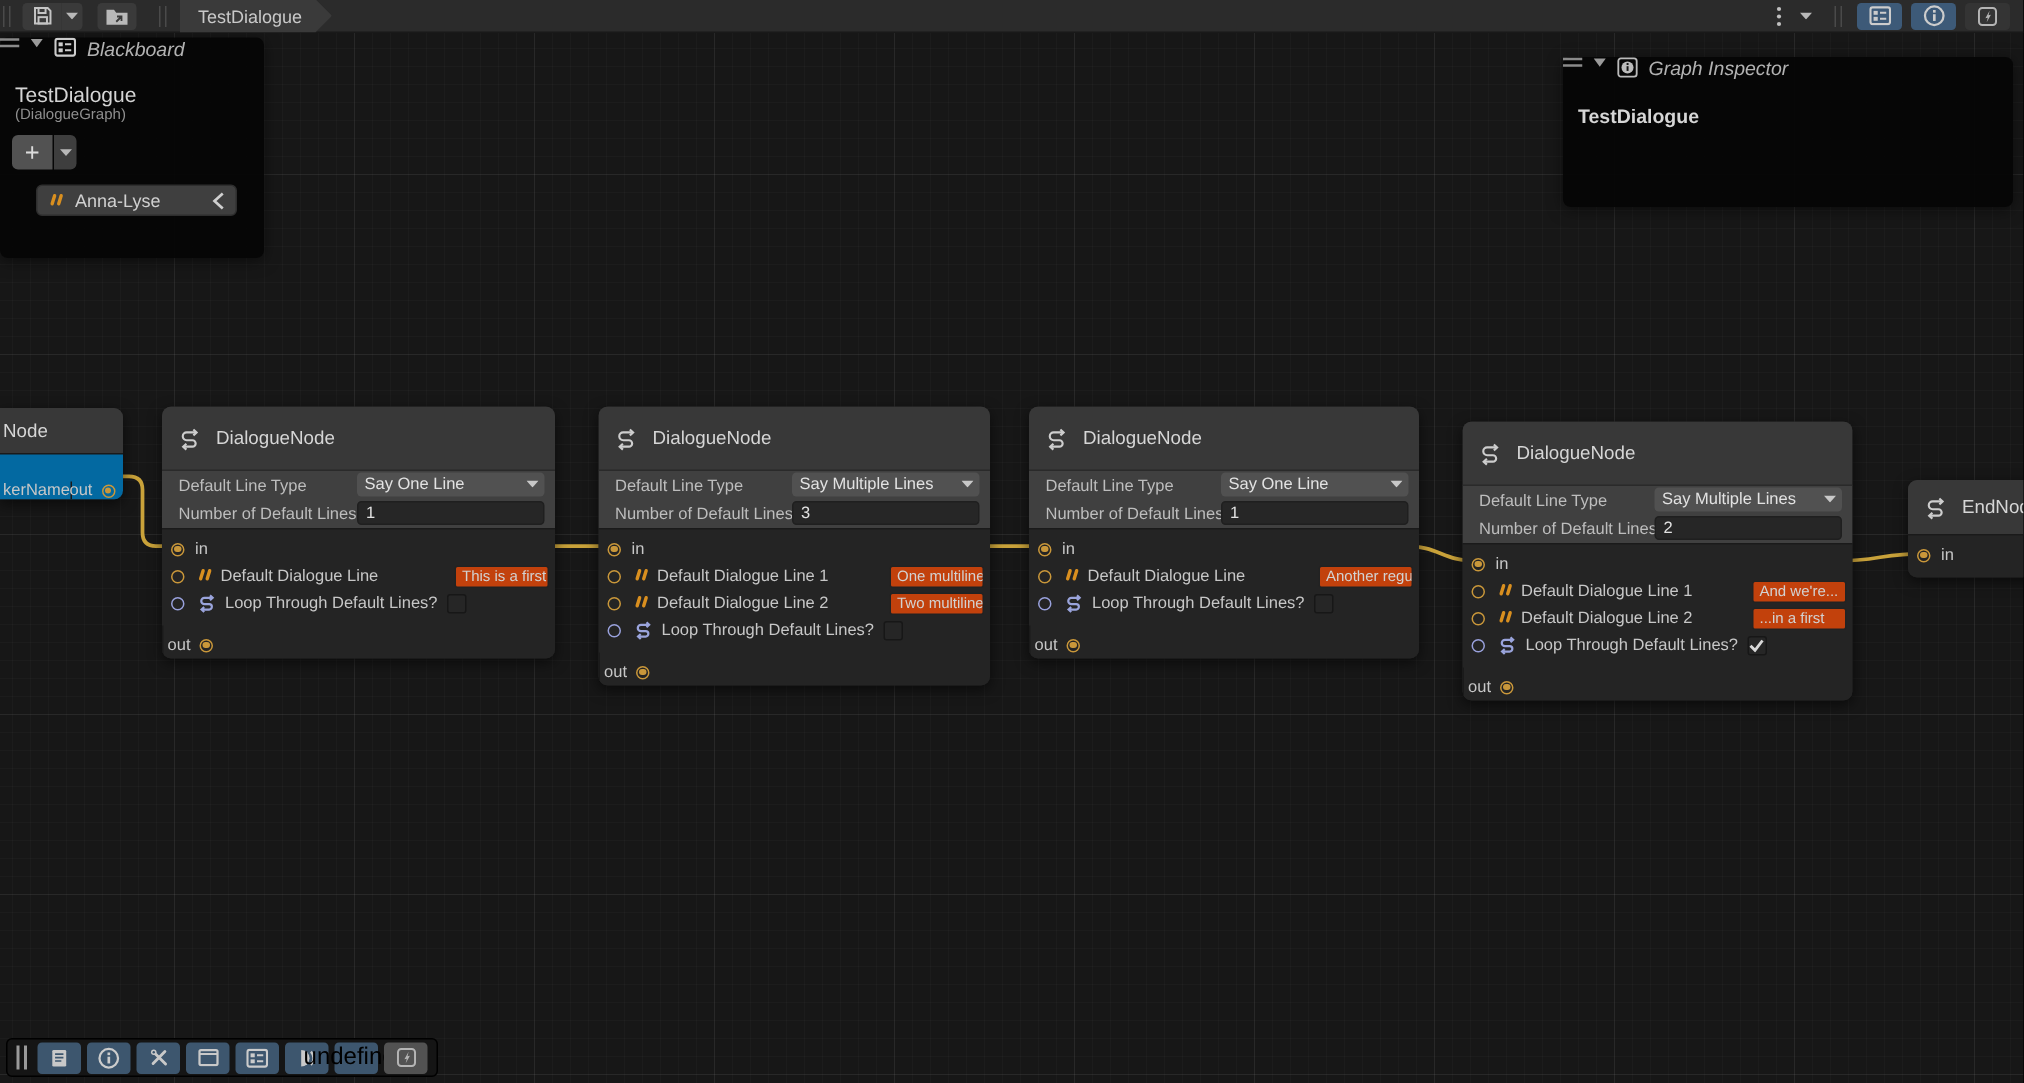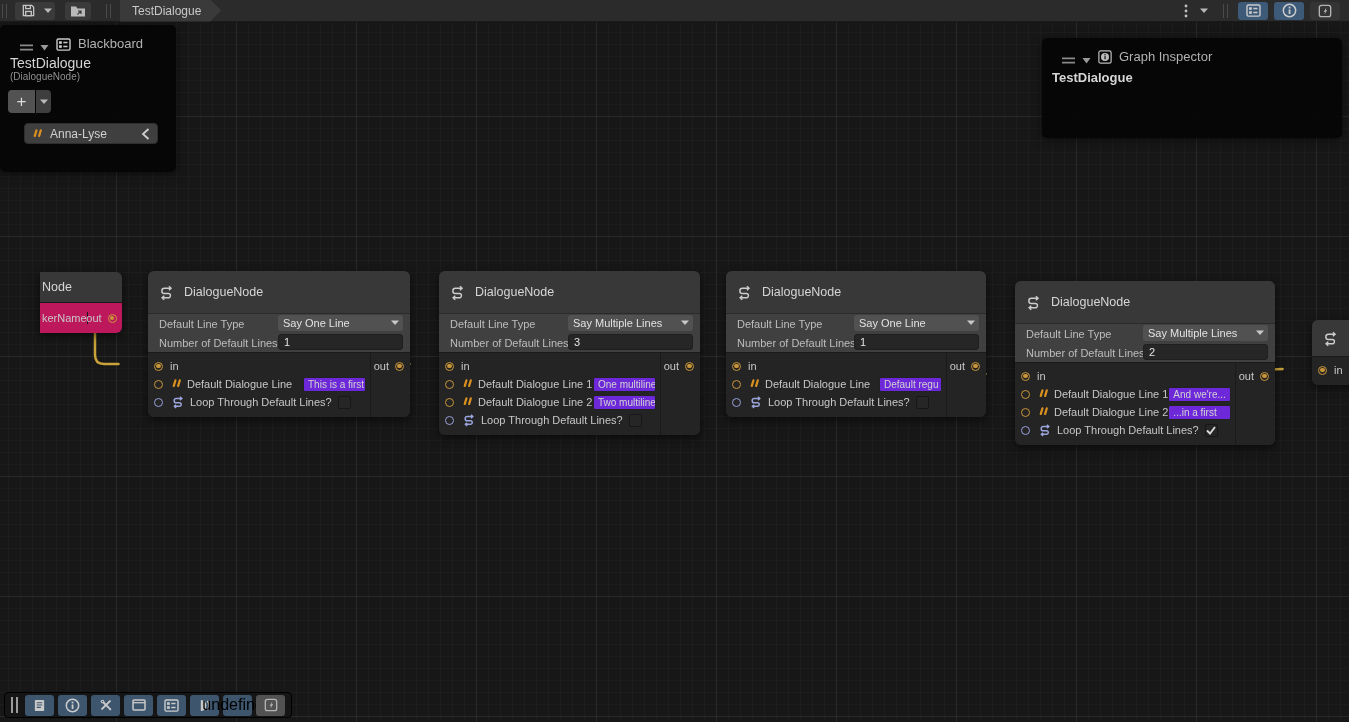--- a/index.html
+++ b/index.html
@@ -33,72 +33,72 @@
     clip-path:polygon(0 0, calc(100% - 11px) 0, 100% 50%, calc(100% - 11px) 100%, 0 100%);
     cursor:pointer;}
   .topbar-right{margin-left:auto; display:flex; align-items:center; padding-right:6px;}
   .sqbtn{width:30px; height:18px; border-radius:3px; background:#343434; display:inline-flex;
     align-items:center; justify-content:center; margin:0 3px; cursor:pointer;}
   .sqbtn.active{background:#3d5a78;}
 
   
   .panel{position:absolute; background:rgba(5,5,5,.94); border-radius:5px; z-index:20;
     box-shadow:0 2px 10px rgba(0,0,0,.5);}
-  .panel-header{display:flex; align-items:flex-end; height:26px; padding:0 20px; gap:7px;}
+  .panel-header{display:flex; align-items:flex-start; height:26px; padding:0 0; gap:7px;font-style:italic;}
   .panel-title{color:#b2b2b2; font-size:13px;}
   .bb-name{color:#d4d4d4; font-size:14px; padding:4px 10px 0;}
   .bb-type{color:#8f8f8f; font-size:10px; padding:0 10px;}
   .bb-addrow{display:flex; align-items:center; padding:8px 8px 0;}
   .addbtn{width:27px; height:23px; background:#525252; border-radius:4px 0 0 4px; color:#dcdcdc;
     font-size:17px; display:flex; align-items:center; justify-content:center; cursor:pointer;}
   .addcaret{width:15px; height:23px; background:#3e3e3e; border-radius:0 4px 4px 0; margin-left:1px;
     display:flex; align-items:center; justify-content:center; cursor:pointer;}
   .bb-pill{margin:10px 0 0 24px; width:134px; height:21px; background:#3f3f3f; border:1px solid #2e2e2e;
     border-radius:4px; display:flex; align-items:center; padding:0 7px; gap:7px; cursor:pointer;}
   .bb-pill .pill-label{color:#d0d0d0; font-size:12px; flex:1;}
   .gi-name{color:#d6d6d6; font-size:13px; font-weight:bold; padding:6px 10px 0;}
 
   
   .node{position:absolute; border-radius:6px; overflow:hidden; background:#242424; z-index:10;
-    box-shadow:0 3px 9px rgba(0,0,0,.55); cursor:grab;margin-left:40px;}
+    box-shadow:0 3px 9px rgba(0,0,0,.55); cursor:grab;}
   .node.clipleft{border-radius:0 6px 6px 0;}
   .node-title{display:flex; align-items:center; gap:9px; height:42px; padding:0 10px;
     background:#383838; color:#d6d6d6; font-size:12.5px;}
   .node-title.small{height:36px;}
   .node-title.tiny{height:30px; padding:0 2px; font-size:12.5px;}
   .node-props{background:#404040; border-top:1px solid #2a2a2a; padding:0;}
   .prop-row{position:relative; height:19px;}
   .prop-label{position:absolute; left:11px; top:50%; transform:translateY(-50%);
     color:#bdbdbd; font-size:11px; white-space:nowrap;}
   .prop-ctrl{position:absolute; right:7px; top:1px; width:125px; height:16px; border-radius:3px;
     font-size:11px; color:#e2e2e2; display:flex; align-items:center; padding:0 5px;
     white-space:nowrap; overflow:hidden; cursor:pointer;}
   .prop-ctrl.dropdown{background:#515151;}
   .prop-ctrl.dropdown .dd-caret{position:absolute; right:4px; top:5px;}
   .prop-ctrl.textinput{background:#262626; border:1px solid #1f1f1f; cursor:text;}
-  .node-ports{display:flex; background:#242424; border-top:1px solid #1a1a1a;}
+  .node-ports{display:flex; background:#242424; border-top:1px solid #1a1a1a;flex-direction:column;}
   .ports-left{flex:1; min-width:0; padding:4px 0 6px; display:flex; flex-direction:column;}
   .ports-out{width:40px; border-left:1px solid #1a1a1a; padding:4px 0 0; display:flex;
     flex-direction:column; align-items:flex-end;}
   .port-row{height:18px; display:flex; align-items:center; padding-left:6px;}
   .port-row .plabel{margin-left:7px; color:#c7c7c7; font-size:11px; white-space:nowrap;}
   .port-row .picon{margin-left:8px;}
   .port-row .picon + .plabel{margin-left:5px;}
   .port-row.outrow{padding:0 6px 0 0; justify-content:flex-end; width:100%;}
   .port-row.outrow .plabel{margin:0 6px 0 0;}
   .ring{width:9px; height:9px; border-radius:50%; border:1.5px solid #c9973a; position:relative;
     flex:none; cursor:crosshair;}
   .ring.bool{border-color:#99a1dc;}
   .ring.connected::after{content:''; position:absolute; inset:1.2px; border-radius:50%; background:#c9973a;}
-  .portfield{margin-left:auto; margin-right:4px; width:63px; height:15px; background:#6d28d9;
+  .portfield{margin-left:auto; margin-right:4px; width:63px; height:15px; background:#c2410c;
     border:1px solid #222; border-radius:2px; color:#d2d2d2; font-size:10px; display:flex;
     align-items:center; padding:0 4px; white-space:nowrap; overflow:hidden; cursor:text;}
   .checkbox{margin-left:6px; width:13px; height:13px; background:#262626; border:1px solid #171717;
     border-radius:2px; display:inline-flex; align-items:center; justify-content:center; cursor:pointer;}
-  .p0-body{display:flex; align-items:center; height:31px; border-top:1px solid #1a1a1a; background:#be185d;}
+  .p0-body{display:flex; align-items:flex-end; height:31px; border-top:1px solid #1a1a1a; background:#0369a1;}
   .p0-label{display:flex; align-items:center; padding-left:2px; color:#c7c7c7; font-size:11px; flex:1;}
   .p0-out{width:36px; border-left:1px solid #1a1a1a; display:flex; align-items:center;
     justify-content:flex-end; padding-right:6px;}
   .p0-out .plabel{margin-right:6px; color:#c7c7c7; font-size:11px;}
 
   
   #wires{position:absolute; left:0; top:0; z-index:5;}
   #wires path{cursor:pointer;}
 
   
@@ -307,21 +307,21 @@
             </div>
             <div class="port-row">
               <span class="ring"></span>
               <span class="icon picon">
                 <svg viewBox="0 0 12 11" width="11" height="10">
                   <path d="M4.8 1.6 3 7.6" stroke="#d98f1f" stroke-width="2.5" stroke-linecap="round"></path>
                   <path d="M9.6 1.6 7.8 7.6" stroke="#d98f1f" stroke-width="2.5" stroke-linecap="round"></path>
                 </svg>
               </span>
               <span class="plabel">Default Dialogue Line</span>
-              <span class="portfield">Default regu</span>
+              <span class="portfield">Another regu</span>
             </div>
             <div class="port-row">
               <span class="ring bool"></span>
               <span class="icon picon">
                 <svg viewBox="0 0 19 19" width="14" height="14">
                   <path d="M14 4.8H7.2a2.9 2.9 0 0 0 0 5.8h4.3a2.4 2.4 0 0 1 0 4.8H5" fill="none" stroke="#9aa4dc" stroke-width="2"></path>
                   <path d="M12.2 2.6 14.6 4.8 12.2 7" fill="none" stroke="#9aa4dc" stroke-width="2"></path>
                   <path d="M7 13.2 4.6 15.4 7 17.6" fill="none" stroke="#9aa4dc" stroke-width="2"></path>
                 </svg>
               </span>
@@ -541,21 +541,21 @@
           <svg viewBox="0 0 16 14" width="15" height="13">
             <rect x="1" y="1" width="14" height="12" rx="1.5" fill="none" stroke="#cccccc" stroke-width="1.5"></rect>
             <rect x="3.2" y="3.5" width="3" height="2.8" fill="#cccccc"></rect>
             <rect x="3.2" y="7.8" width="3" height="2.8" fill="#cccccc"></rect>
             <path d="M7.8 4.9h4.5M7.8 9.2h4.5" stroke="#cccccc" stroke-width="1.5"></path>
           </svg>
         </span>
       <span class="panel-title">Blackboard</span>
     </div>
     <div class="bb-name">TestDialogue</div>
-    <div class="bb-type">(DialogueNode)</div>
+    <div class="bb-type">(DialogueGraph)</div>
     <div class="bb-addrow">
       <div class="addbtn">+</div>
       <div class="addcaret">
           <span class="icon">
             <svg width="8" height="5" viewBox="0 0 8 5">
               <path d="M0 .5h8L4 5z" fill="#b8b8b8"></path>
             </svg>
           </span>
         </div>
     </div>

